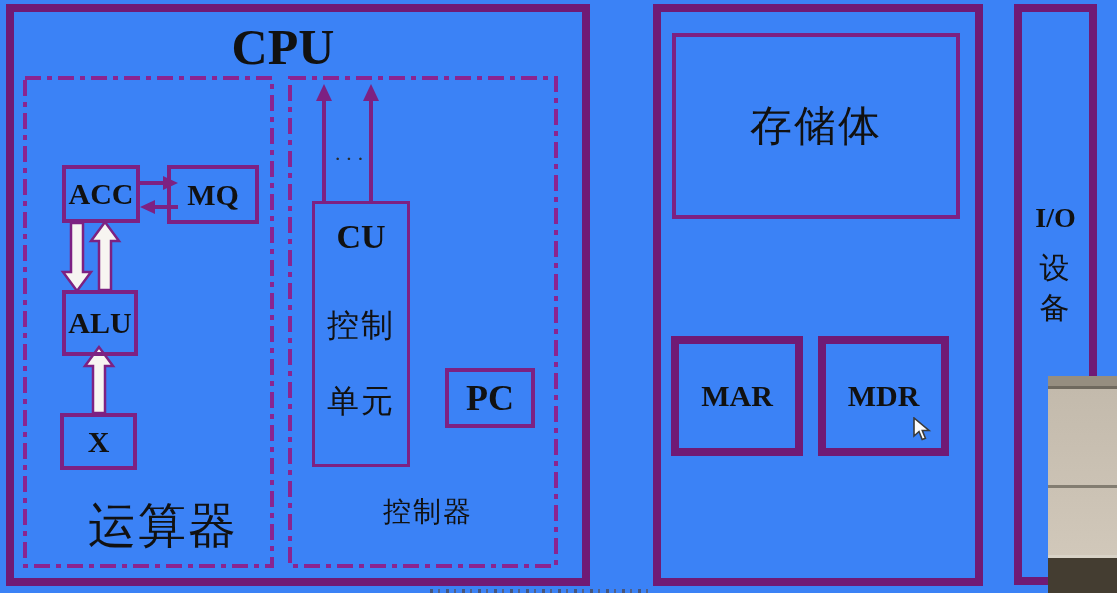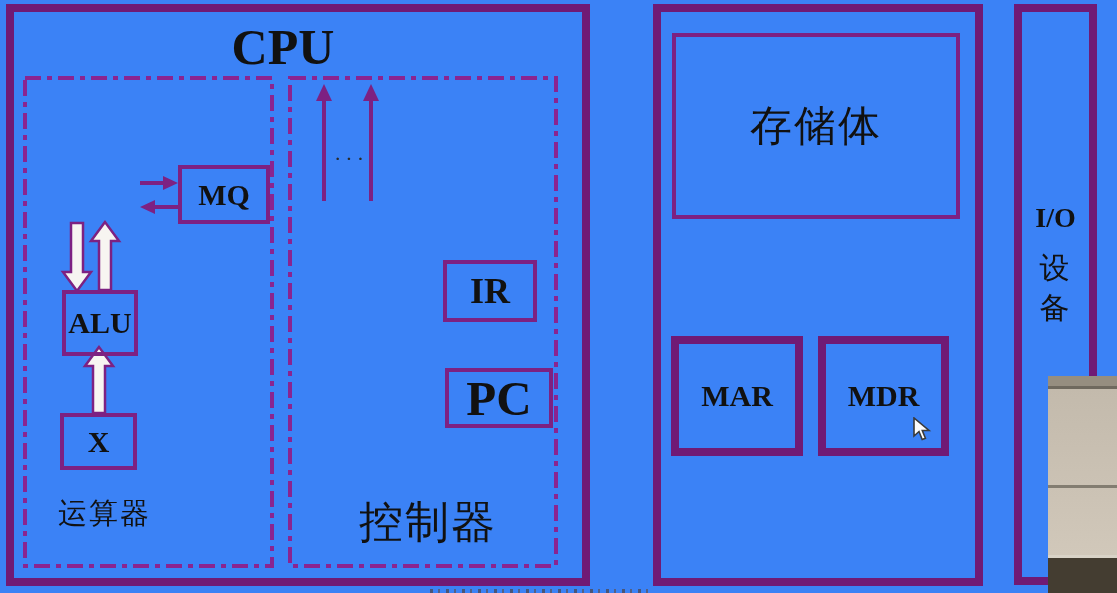--- a/index.html
+++ b/index.html
@@ -61,33 +61,38 @@
 
     <path d="M105 222 L91 241 H99 V290 H111 V241 H119 Z" fill="#f7f5f1" stroke="#7d2182" stroke-width="2.5"></path>
 
     <path d="M99 347 L85 366 H93 V413 H105 V366 H113 Z" fill="#f7f5f1" stroke="#7d2182" stroke-width="2.5"></path>
   </svg>
 
   <div class="abs pbox-thick boxlayer" style="left:6px;top:4px;width:584px;height:582px;"></div>
 
   <div class="abs boxlayer blabel" style="left:163px;top:18px;width:240px;font-size:50px;text-align:center;">CPU</div>
 
-  <div class="abs pbox boxlayer center blabel" style="left:178px;top:165px;width:92px;height:59px;font-size:30px;">MQ</div>
+  <div class="abs pbox boxlayer center blabel" style="left:62px;top:165px;width:78px;height:58px;font-size:30px;">ACC</div>
+  <div class="abs pbox boxlayer center blabel" style="left:167px;top:165px;width:92px;height:59px;font-size:30px;">MQ</div>
   <div class="abs pbox boxlayer center blabel" style="left:62px;top:290px;width:76px;height:66px;font-size:30px;">ALU</div>
   <div class="abs pbox boxlayer center blabel" style="left:60px;top:413px;width:77px;height:57px;font-size:30px;">X</div>
 
-  <div class="abs boxlayer cn" style="left:58px;top:494px;width:180px;font-size:29px;text-align:left;font-family:Liberation Serif, serif;">运算器</div>
+  <div class="abs boxlayer cn" style="left:58px;top:494px;width:180px;font-size:48px;text-align:right;font-family:Liberation Serif, serif;">运算器</div>
 
   <div class="abs boxlayer" style="left:326px;top:146px;width:50px;font-size:22px;letter-spacing:4px;color:#2a2a2a;text-align:center;">···</div>
 
+  <div class="abs pbox boxlayer" style="left:312px;top:201px;width:98px;height:266px;border-width:3px;">
+    <div class="abs blabel" style="left:0;top:14px;width:100%;font-size:34px;text-align:center;">CU</div>
+    <div class="abs cn" style="left:0;top:100px;width:100%;font-size:32px;text-align:center;">控制</div>
+    <div class="abs cn" style="left:0;top:176px;width:100%;font-size:32px;text-align:center;">单元</div>
+  </div>
 
-  <div class="abs pbox boxlayer center blabel" style="left:443px;top:260px;width:94px;height:62px;font-size:36px;">IR</div>
-  <div class="abs pbox boxlayer center blabel" style="left:445px;top:368px;width:108px;height:60px;font-size:49px;">PC</div>
+  <div class="abs pbox boxlayer center blabel" style="left:445px;top:368px;width:90px;height:60px;font-size:36px;">PC</div>
 
-  <div class="abs boxlayer cn" style="left:338px;top:493px;width:180px;font-size:44px;text-align:center;">控制器</div>
+  <div class="abs boxlayer cn" style="left:338px;top:493px;width:180px;font-size:28px;text-align:center;">控制器</div>
 
   <div class="abs pbox-thick boxlayer" style="left:653px;top:4px;width:330px;height:582px;"></div>
 
   <div class="abs pbox boxlayer center cn" style="left:672px;top:33px;width:288px;height:186px;font-size:42px;">存储体</div>
 
   <div class="abs pbox-thick boxlayer center blabel" style="left:818px;top:336px;width:131px;height:120px;font-size:30px;">MDR</div>
   <div class="abs pbox-thick boxlayer center blabel" style="left:671px;top:336px;width:132px;height:120px;font-size:30px;">MAR</div>
 
 
   <div class="abs pbox-thick boxlayer" style="left:1014px;top:4px;width:83px;height:581px;">

